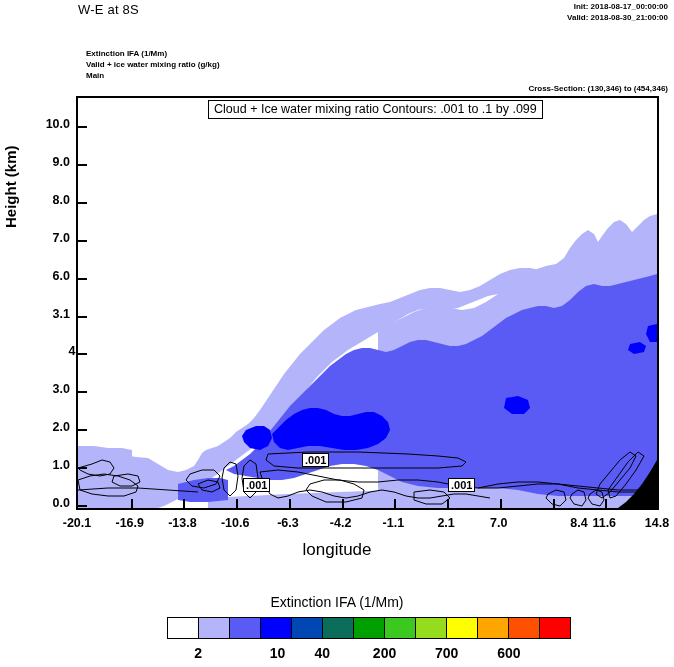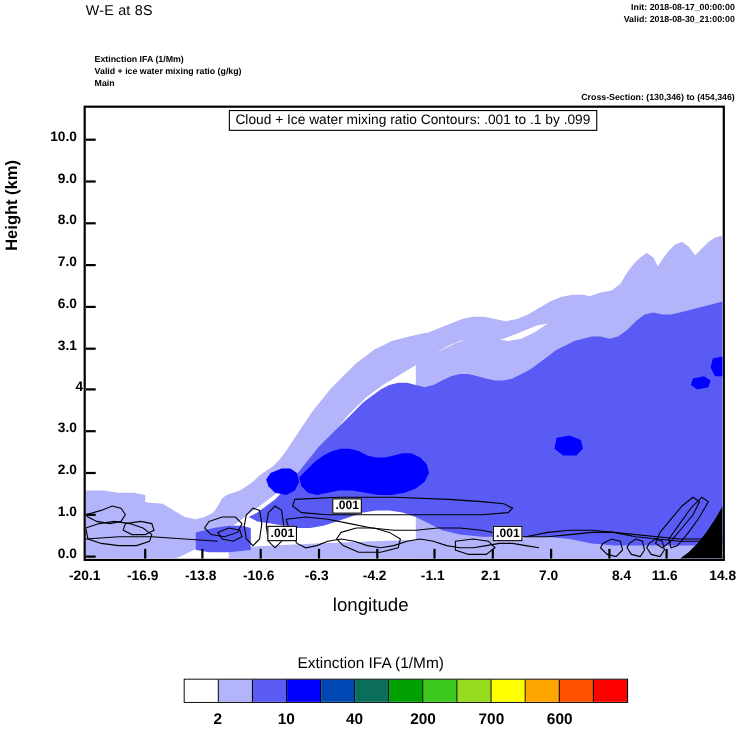--- a/index.html
+++ b/index.html
@@ -213,21 +213,21 @@
 <div id="xticks">
     <div class="xtick" style="left: 47px; text-align: center;">-20.1</div>
     <div class="xtick" style="left: 99.7273px;">-16.9</div>
     <div class="xtick" style="left: 152.455px;">-13.8</div>
     <div class="xtick" style="left: 205.182px;">-10.6</div>
     <div class="xtick" style="left: 257.909px;">-6.3</div>
     <div class="xtick" style="left: 310.636px;">-4.2</div>
     <div class="xtick" style="left: 363.364px;">-1.1</div>
     <div class="xtick" style="left: 416.091px;">2.1</div>
     <div class="xtick" style="left: 468.818px;">7.0</div>
-    <div class="xtick" style="left: 535px;">8.4</div>
+    <div class="xtick" style="left: 549px;">8.4</div>
     <div class="xtick" style="left: 574.273px;">11.6</div>
     <div class="xtick" style="left: 627px;">14.8</div>
   </div>
 <div id="xlabel" class="abs">longitude</div>
 
 <div id="cb-title" class="abs">Extinction IFA  (1/Mm)</div>
 <div id="cb-wrap" class="abs">
     <div class="cell" style="background: rgb(255, 255, 255);"></div>
     <div class="cell" style="background: rgb(180, 180, 250);"></div>
     <div class="cell" style="background: rgb(90, 90, 245);"></div>
@@ -237,18 +237,18 @@
     <div class="cell" style="background: rgb(0, 160, 0);"></div>
     <div class="cell" style="background: rgb(60, 200, 30);"></div>
     <div class="cell" style="background: rgb(150, 220, 30);"></div>
     <div class="cell" style="background: rgb(255, 255, 0);"></div>
     <div class="cell" style="background: rgb(255, 165, 0);"></div>
     <div class="cell" style="background: rgb(255, 80, 0);"></div>
     <div class="cell" style="background: rgb(255, 0, 0);"></div>
   </div>
 <div id="cb-ticks">
     <div class="cbtick" style="left: 173.077px;">2</div>
-    <div class="cbtick" style="left: 235.231px;">10</div>
+    <div class="cbtick" style="left: 235.231px; text-align: right;">10</div>
     <div class="cbtick" style="left: 297.385px;">40</div>
     <div class="cbtick" style="left: 359.538px;">200</div>
     <div class="cbtick" style="left: 421.692px;">700</div>
     <div class="cbtick" style="left: 483.846px;">600</div>
   </div>
 
 </body></html>

